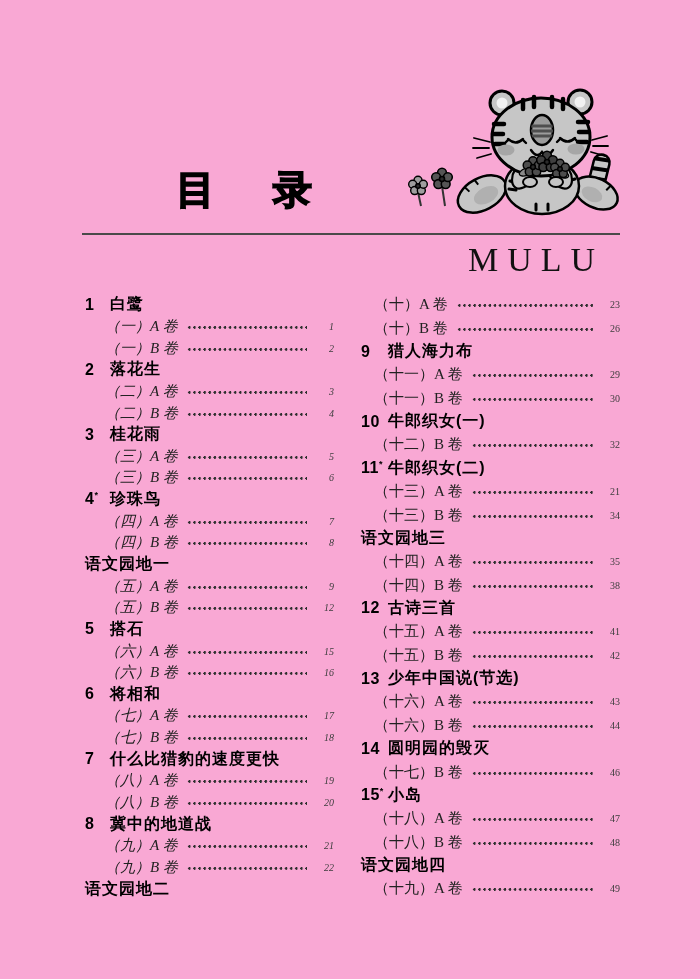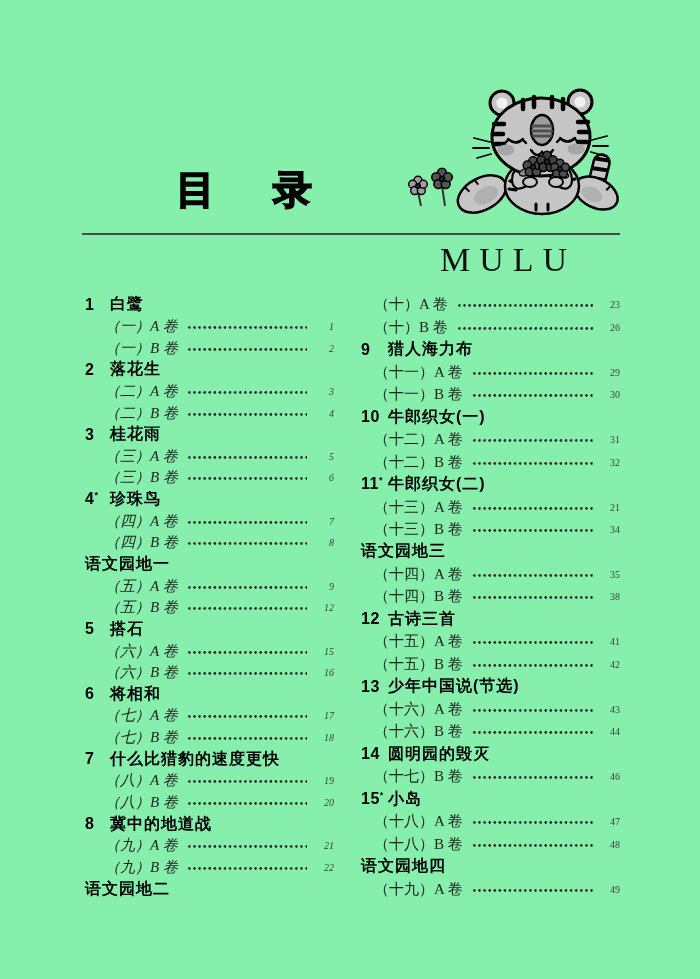--- a/index.html
+++ b/index.html
@@ -1,33 +1,33 @@
 <!DOCTYPE html>
 <html><head>
 <meta charset="utf-8">
 <style>
   html,body{margin:0;padding:0;background:#e8e8e8;}
   .page{
-    position:relative;width:700px;height:979px;background:#86efac;
+    position:relative;width:700px;height:979px;background:#f9a8d4;
     margin:0 auto;overflow:hidden;
     font-family:"Liberation Sans",sans-serif;color:#1a1a1a;
   }
   
   .main-title{
     position:absolute;left:176px;top:163px;
     font-size:39px;font-weight:900;color:#000;
     letter-spacing:58px;white-space:nowrap;
     -webkit-text-stroke:1.6px #000;
   }
   .divider{
     position:absolute;left:82px;top:233px;width:538px;height:2px;
     background:#4a4a4a;border:none;margin:0;
   }
   .subtitle{
-    position:absolute;left:440px;top:241px;width:150px;
+    position:absolute;left:468px;top:241px;width:150px;
     font-family:"Liberation Serif",serif;font-size:34px;color:#111;
     letter-spacing:9px;white-space:nowrap;
   }
   .tiger{position:absolute;left:400px;top:82px;width:232px;height:148px;}
   
   .toc{
     position:absolute;left:85px;top:294px;width:535px;
     display:flex;gap:27px;
   }
   .col{display:flex;flex-direction:column;}
@@ -340,25 +340,20 @@
         <div class="row item">
           <span class="label">（十一）B 卷</span>
           <span class="leader"></span>
           <span class="pnum">30</span>
         </div>
         <div class="row sec">
           <span class="num">10</span>
           <span class="stitle">牛郎织女(一)</span>
         </div>
         <div class="row item">
-          <span class="label">（十二）A 卷</span>
-          <span class="leader"></span>
-          <span class="pnum">31</span>
-        </div>
-        <div class="row item">
           <span class="label">（十二）B 卷</span>
           <span class="leader"></span>
           <span class="pnum">32</span>
         </div>
         <div class="row sec">
           <span class="num">11<sup class="star">*</sup></span>
           <span class="stitle">牛郎织女(二)</span>
         </div>
         <div class="row item">
           <span class="label">（十三）A 卷</span>

